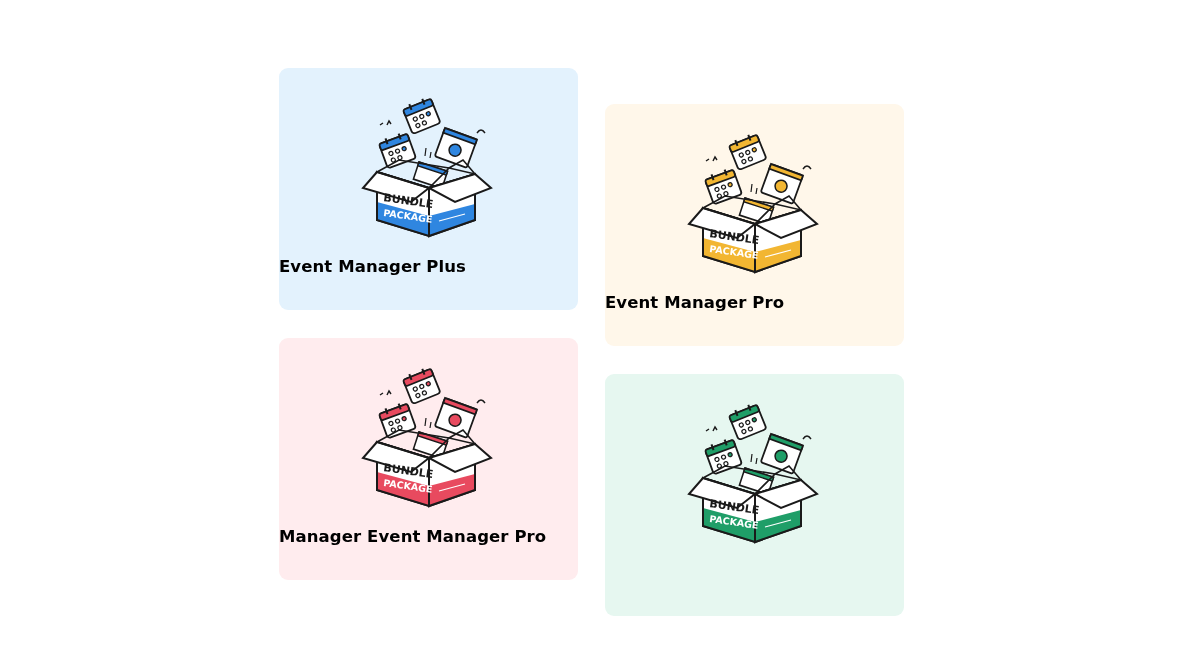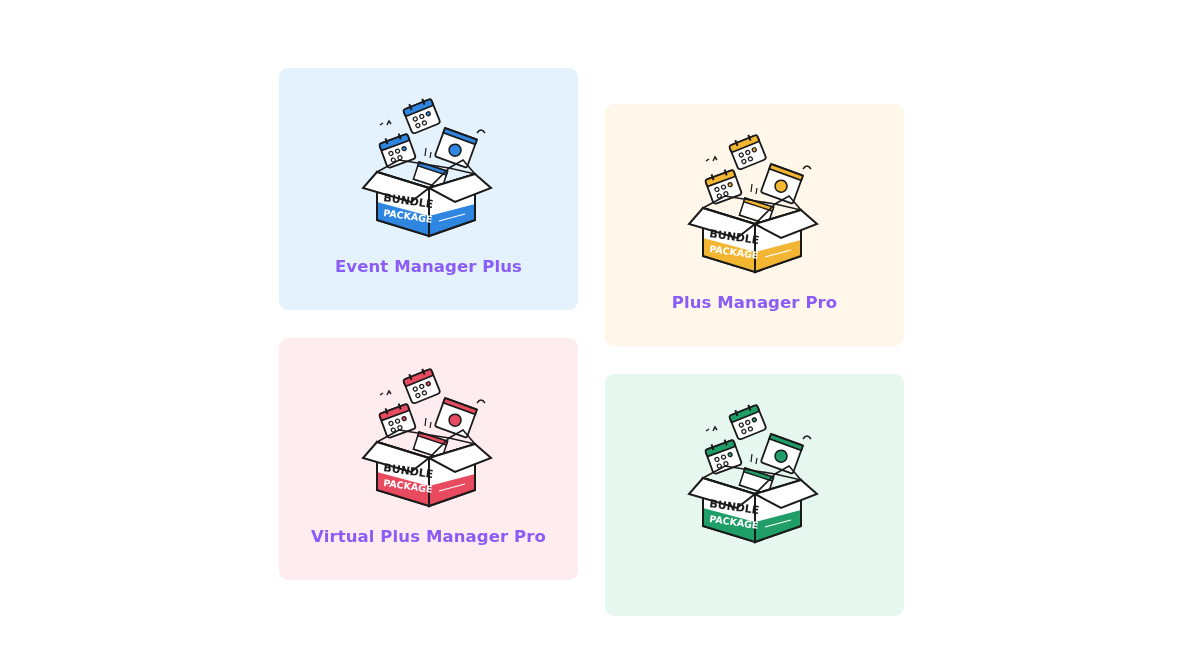--- a/index.html
+++ b/index.html
@@ -12,22 +12,22 @@
       position: absolute; width: 299px; height: 242px;
       border-radius: 9px; box-sizing: border-box;
       cursor: pointer;
     }
     .card .illus {
       position: absolute; left: 50%; top: 30px;
       width: 140px; height: 150px; margin-left: -70px;
     }
     .card .title {
       position: absolute; left: 0; right: 0; top: 189px;
-      text-align: center; font-size: 18.5px; font-weight: bold;
-      color: #8b5cf6; letter-spacing: 0.1px;
+      text-align: left; font-size: 18.5px; font-weight: bold;
+      color: #000000; letter-spacing: 0.1px;
       font-family: "DejaVu Sans", sans-serif;
       font-size: 16.5px;
     }
     #card-1 { left: 279px; top: 68px; }
     #card-2 { left: 605px; top: 104px; }
     #card-3 { left: 279px; top: 338px; }
     #card-4 { left: 605px; top: 374px; }
   </style>
 </head>
 <body>
@@ -128,21 +128,21 @@
     <polygon points="18,74 70,90 70,138 18,122" fill="none" stroke="#1a1a1a" stroke-width="2"></polygon>
     <polygon points="70,90 116,76 116,122 70,138" fill="none" stroke="#1a1a1a" stroke-width="2"></polygon>
     <polygon points="18,74 4,90 52,104 70,90" fill="#fff" stroke="#1a1a1a" stroke-width="2"></polygon>
     <polygon points="116,76 132,90 96,104 70,90" fill="#fff" stroke="#1a1a1a" stroke-width="2"></polygon>
     <polygon points="18,74 40,62 90,70 70,90" fill="none" stroke="#1a1a1a" stroke-width="1.6"></polygon>
     <polygon points="116,76 104,62 90,70" fill="none" stroke="#1a1a1a" stroke-width="1.6"></polygon>
     <text x="24" y="103" font-family="DejaVu Sans, sans-serif" font-weight="bold" font-size="11" fill="#1a1a1a" transform="rotate(8 24 103)">BUNDLE</text>
     <text x="24" y="118" font-family="DejaVu Sans, sans-serif" font-weight="bold" font-size="9.5" fill="#fff" transform="rotate(8 24 118)">PACKAGE</text>
     <line x1="80" y1="123" x2="106" y2="116" stroke="#fff" stroke-width="1.2"></line>
   </svg>
-  <div class="title">Plus Manager Pro</div>
+  <div class="title">Event Manager Pro</div>
 </div>
 
 <div class="card" id="card-3" style="background: rgb(255, 236, 238);">
   <svg class="illus" viewBox="0 0 140 150">
     <path d="M21 27 l3 -2 m4 2 l2 -4 l2 3" stroke="#1a1a1a" stroke-width="1.4" fill="none"></path>
     <path d="M118 35 q4 -6 8 0" stroke="#1a1a1a" stroke-width="1.4" fill="none"></path>
     <path d="M66 58 l1 -8 M71 60 l1 -6" stroke="#1a1a1a" stroke-width="1.2" fill="none"></path>
     <g transform="translate(44,12) rotate(-22)">
        <rect x="0" y="0" width="30" height="26" rx="3" fill="#fff" stroke="#1a1a1a" stroke-width="1.8"></rect>
        <rect x="0" y="0" width="30" height="7" rx="2" fill="#e84a5f" stroke="#1a1a1a" stroke-width="1.8"></rect>
@@ -181,21 +181,21 @@
     <polygon points="18,74 70,90 70,138 18,122" fill="none" stroke="#1a1a1a" stroke-width="2"></polygon>
     <polygon points="70,90 116,76 116,122 70,138" fill="none" stroke="#1a1a1a" stroke-width="2"></polygon>
     <polygon points="18,74 4,90 52,104 70,90" fill="#fff" stroke="#1a1a1a" stroke-width="2"></polygon>
     <polygon points="116,76 132,90 96,104 70,90" fill="#fff" stroke="#1a1a1a" stroke-width="2"></polygon>
     <polygon points="18,74 40,62 90,70 70,90" fill="none" stroke="#1a1a1a" stroke-width="1.6"></polygon>
     <polygon points="116,76 104,62 90,70" fill="none" stroke="#1a1a1a" stroke-width="1.6"></polygon>
     <text x="24" y="103" font-family="DejaVu Sans, sans-serif" font-weight="bold" font-size="11" fill="#1a1a1a" transform="rotate(8 24 103)">BUNDLE</text>
     <text x="24" y="118" font-family="DejaVu Sans, sans-serif" font-weight="bold" font-size="9.5" fill="#fff" transform="rotate(8 24 118)">PACKAGE</text>
     <line x1="80" y1="123" x2="106" y2="116" stroke="#fff" stroke-width="1.2"></line>
   </svg>
-  <div class="title">Virtual Plus Manager Pro</div>
+  <div class="title">Manager Event Manager Pro</div>
 </div>
 
 <div class="card" id="card-4" style="background: rgb(230, 247, 240);">
   <svg class="illus" viewBox="0 0 140 150">
     <path d="M21 27 l3 -2 m4 2 l2 -4 l2 3" stroke="#1a1a1a" stroke-width="1.4" fill="none"></path>
     <path d="M118 35 q4 -6 8 0" stroke="#1a1a1a" stroke-width="1.4" fill="none"></path>
     <path d="M66 58 l1 -8 M71 60 l1 -6" stroke="#1a1a1a" stroke-width="1.2" fill="none"></path>
     <g transform="translate(44,12) rotate(-22)">
        <rect x="0" y="0" width="30" height="26" rx="3" fill="#fff" stroke="#1a1a1a" stroke-width="1.8"></rect>
        <rect x="0" y="0" width="30" height="7" rx="2" fill="#1f9e68" stroke="#1a1a1a" stroke-width="1.8"></rect>

